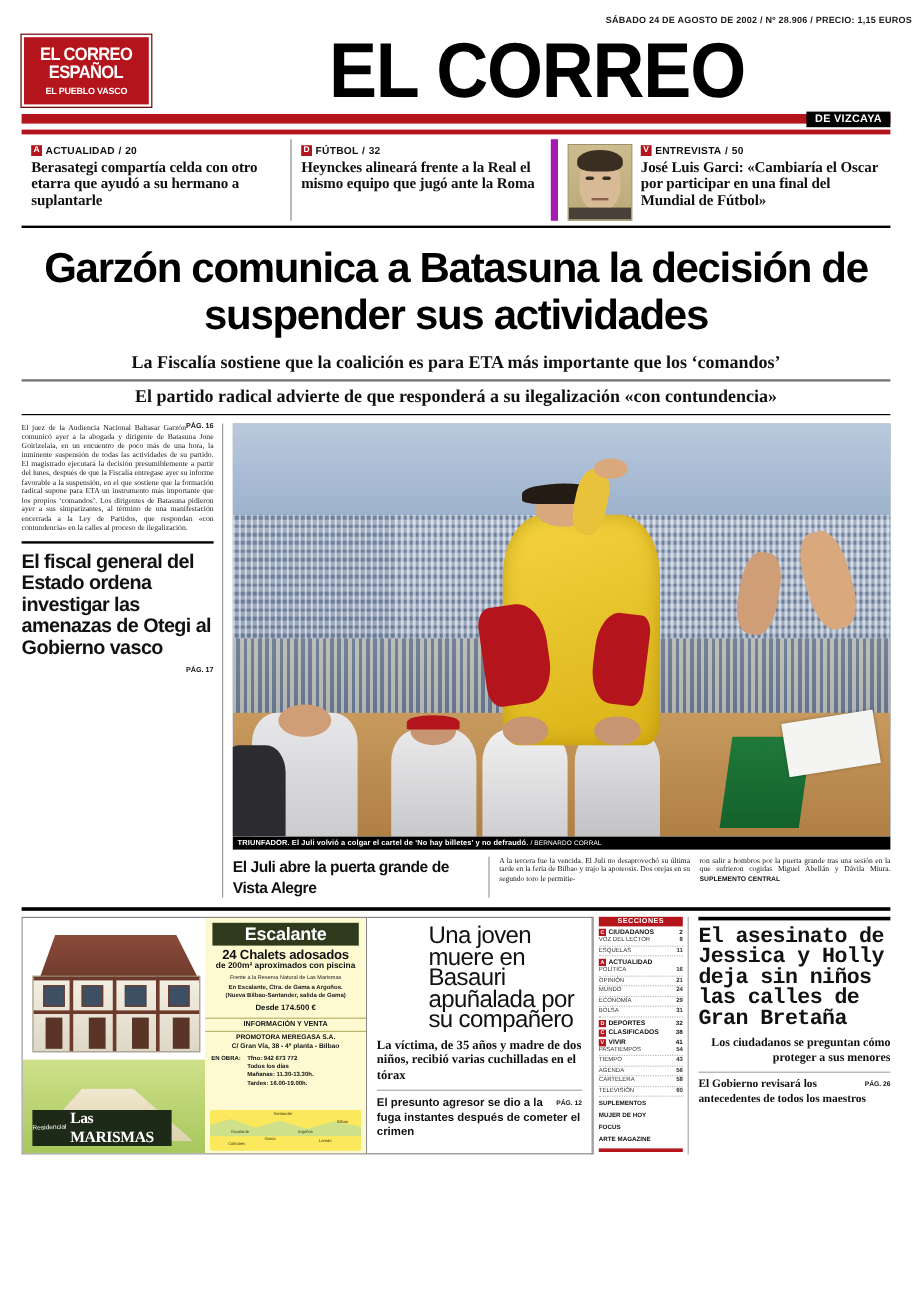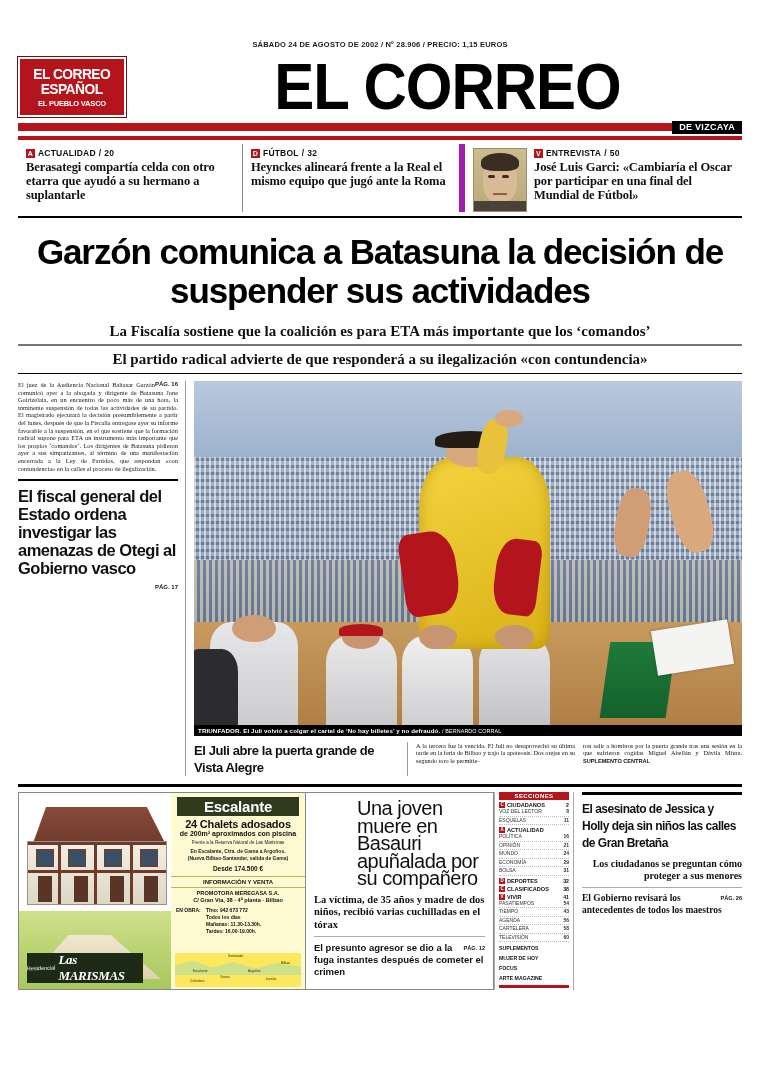--- a/index.html
+++ b/index.html
@@ -7,27 +7,27 @@
     width:760px;height:1080px;
     background:#ffffff;
     font-family:"Liberation Serif", serif;
     color:#111;
     overflow:hidden;
   }
   .page{position:relative;width:760px;height:1080px;background:#fff;}
 
   
   .dateline{
-    text-align:center;
+    text-align:right;
     font-family:"Liberation Sans", sans-serif;
     font-weight:bold;
     font-size:7.5px;
     letter-spacing:.2px;
     color:#1a1a1a;
-    padding-top:40px;
+    padding-top:12px;
   }
 
   
   .masthead{
     display:flex;align-items:center;
     padding:4px 18px 0 18px;
     height:68px;
     gap:17px;
   }
   .logo-box{
@@ -264,21 +264,21 @@
   .ad-path{position:absolute;left:10px;bottom:10px;width:132px;height:44px;
     background:linear-gradient(#efe7cf,#ded2ae);
     clip-path:polygon(0 100%,30% 0,62% 0,100% 100%);}
   .ad-badge{
     position:absolute;left:8px;bottom:6px;width:116px;height:30px;
     background:#1d2a17;display:flex;align-items:center;justify-content:center;
     color:#fff;
   }
   .ad-badge .b1t{font-family:"Liberation Sans", sans-serif;font-size:5.5px;
     transform:rotate(-2deg);margin-right:3px;}
-  .ad-badge .b2t{font-family:"Liberation Serif", serif;font-style:italic;font-weight:bold;
+  .ad-badge .b2t{font-family:"Liberation Serif", serif;font-weight:bold;
     font-size:13px;letter-spacing:-.3px;}
   .ad-txt{flex:1;background:#fdfad2;position:relative;padding:0;}
   .ad-title{
     background:#2f3a1c;color:#fff;text-align:center;
     font-family:"Liberation Sans", sans-serif;font-weight:bold;
     font-size:15px;letter-spacing:-.2px;margin:4px 6px 0 6px;padding:1px 0;
   }
   .ad-l1{text-align:center;font-family:"Liberation Sans", sans-serif;font-weight:bold;
     font-size:11px;margin-top:2px;color:#111;letter-spacing:-.2px;}
   .ad-l2{text-align:center;font-family:"Liberation Sans", sans-serif;font-weight:bold;
@@ -331,22 +331,22 @@
   .idx-grp .pg{font-family:"Liberation Sans", sans-serif;font-weight:bold;font-size:5.2px;}
   .idx-row{display:flex;font-family:"Liberation Sans", sans-serif;font-size:5px;
     color:#333;border-bottom:1px dotted #bbb;line-height:7.5px;}
   .idx-row .nm{flex:1;} .idx-row .pg{font-weight:bold;}
   .idx-sup{margin-top:3px;font-family:"Liberation Sans", sans-serif;font-weight:bold;
     font-size:5.2px;line-height:7px;color:#111;}
   .idx-foot{height:3px;background:#b4141b;margin-top:3px;}
 
   .rstory{flex:1;box-sizing:border-box;padding:0 0 0 8px;}
   .rs-top{height:3px;background:#000;}
-  .rs-head{margin-top:6px;font-family:Liberation Sans, sans-serif;font-weight:bold;
-    font-size:12px;line-height:17px;letter-spacing:-.5px;}
+  .rs-head{margin-top:6px;font-family:Liberation Mono, monospace;font-weight:bold;
+    font-size:18px;line-height:17px;letter-spacing:-.5px;}
   .rs-sub{margin-top:6px;font-family:"Liberation Serif", serif;font-weight:bold;
     font-size:10px;line-height:12px;border-bottom:1px solid #aaa;padding-bottom:5px;text-align:right;}
   .rs-sub2{margin-top:5px;font-family:"Liberation Serif", serif;font-weight:bold;
     font-size:9.5px;line-height:11.5px;}
   .rs-sub2 .pag{font-family:"Liberation Sans", sans-serif;font-size:5.6px;float:right;}
 </style>
 </head>
 <body>
 
 <div class="page">

